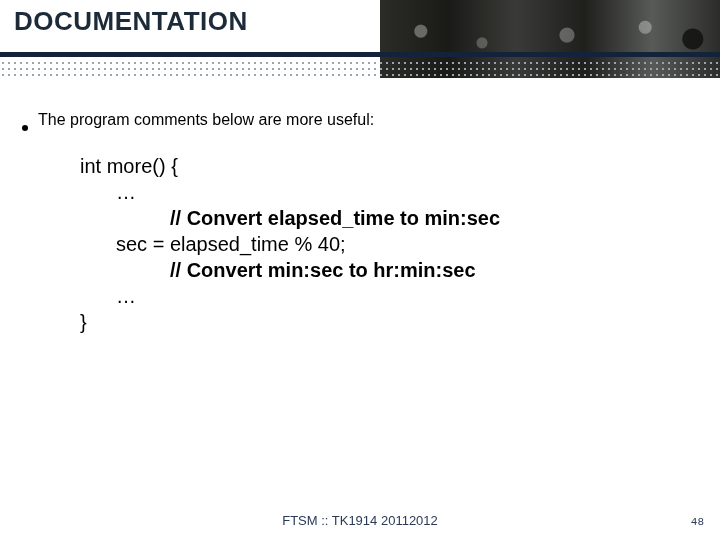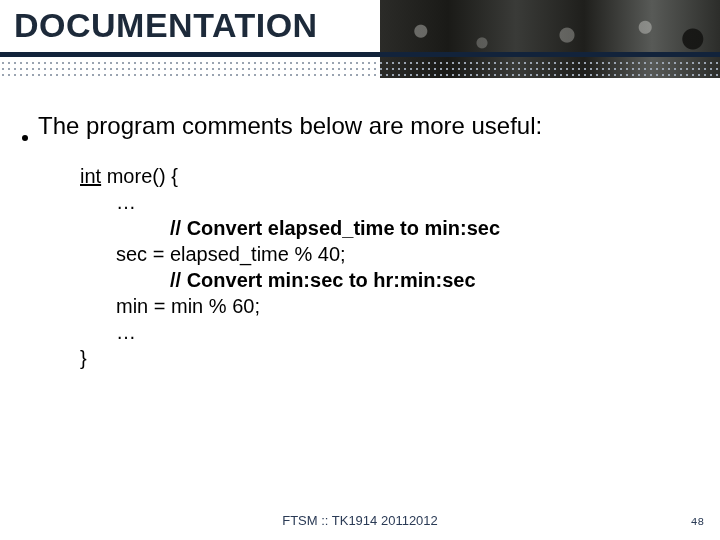--- a/index.html
+++ b/index.html
@@ -24,21 +24,21 @@
     background:
       radial-gradient(circle at 12% 40%, rgba(240,240,235,0.35) 0 6px, transparent 7px),
       radial-gradient(circle at 30% 55%, rgba(240,240,235,0.25) 0 5px, transparent 6px),
       radial-gradient(circle at 55% 45%, rgba(240,240,235,0.3) 0 7px, transparent 8px),
       radial-gradient(circle at 78% 35%, rgba(240,240,235,0.35) 0 6px, transparent 7px),
       radial-gradient(circle at 92% 50%, rgba(20,20,18,0.9) 0 10px, transparent 11px);
   }
   .title {
     position: absolute;
     left: 14px; top: 6px;
-    font-size: 34px;
+    font-size: 26px;
     font-weight: 700;
     color: #1d2a3a;
     letter-spacing: 0.5px;
   }
   .rule-dark {
     position: absolute;
     left: 0; top: 52px;
     width: 100%; height: 5px;
     background: #12233b;
   }
@@ -52,37 +52,37 @@
   }
   .content {
     position: absolute;
     left: 22px; top: 110px;
     width: 676px;
   }
   .bullet-row {
     display: flex;
     align-items: flex-end;
     gap: 10px;
-    font-size: 24px;
+    font-size: 16px;
     color: #000;
     line-height: 1.3;
   }
   .bullet-dot { width: 6px; height: 6px; background: #000; border-radius: 50%; margin-top: 11px; flex: none; }
   .code {
     margin-left: 58px;
     margin-top: 22px;
     font-size: 20px;
     line-height: 1.3;
     font-family: Arial, Helvetica, sans-serif;
     color: #000;
   }
   .code .l0 { }
   .code .l1 { padding-left: 36px; }
   .code .l2 { padding-left: 90px; font-weight: bold; }
-  .underline { text-decoration: underline; }
+  .underline { }
   .footer-center {
     position: absolute;
     bottom: 12px;
     left: 0; width: 100%;
     text-align: center;
     font-size: 13px;
     color: #2a3a55;
   }
   .footer-right {
     position: absolute;
@@ -112,21 +112,20 @@
     </div>
 
     <div class="code">
       <div class="l0">
         <span class="underline">int</span><span> more() {</span>
       </div>
       <div class="l1">…</div>
       <div class="l2">// Convert elapsed_time to min:sec</div>
       <div class="l1">sec = elapsed_time % 40;</div>
       <div class="l2">// Convert min:sec to hr:min:sec</div>
-      <div class="l1">min = min % 60;</div>
       <div class="l1">…</div>
       <div class="l0">}</div>
     </div>
   </div>
 
   <div class="footer-center">FTSM :: TK1914 20112012</div>
   <div class="footer-right">48</div>
 
 </div>
 

